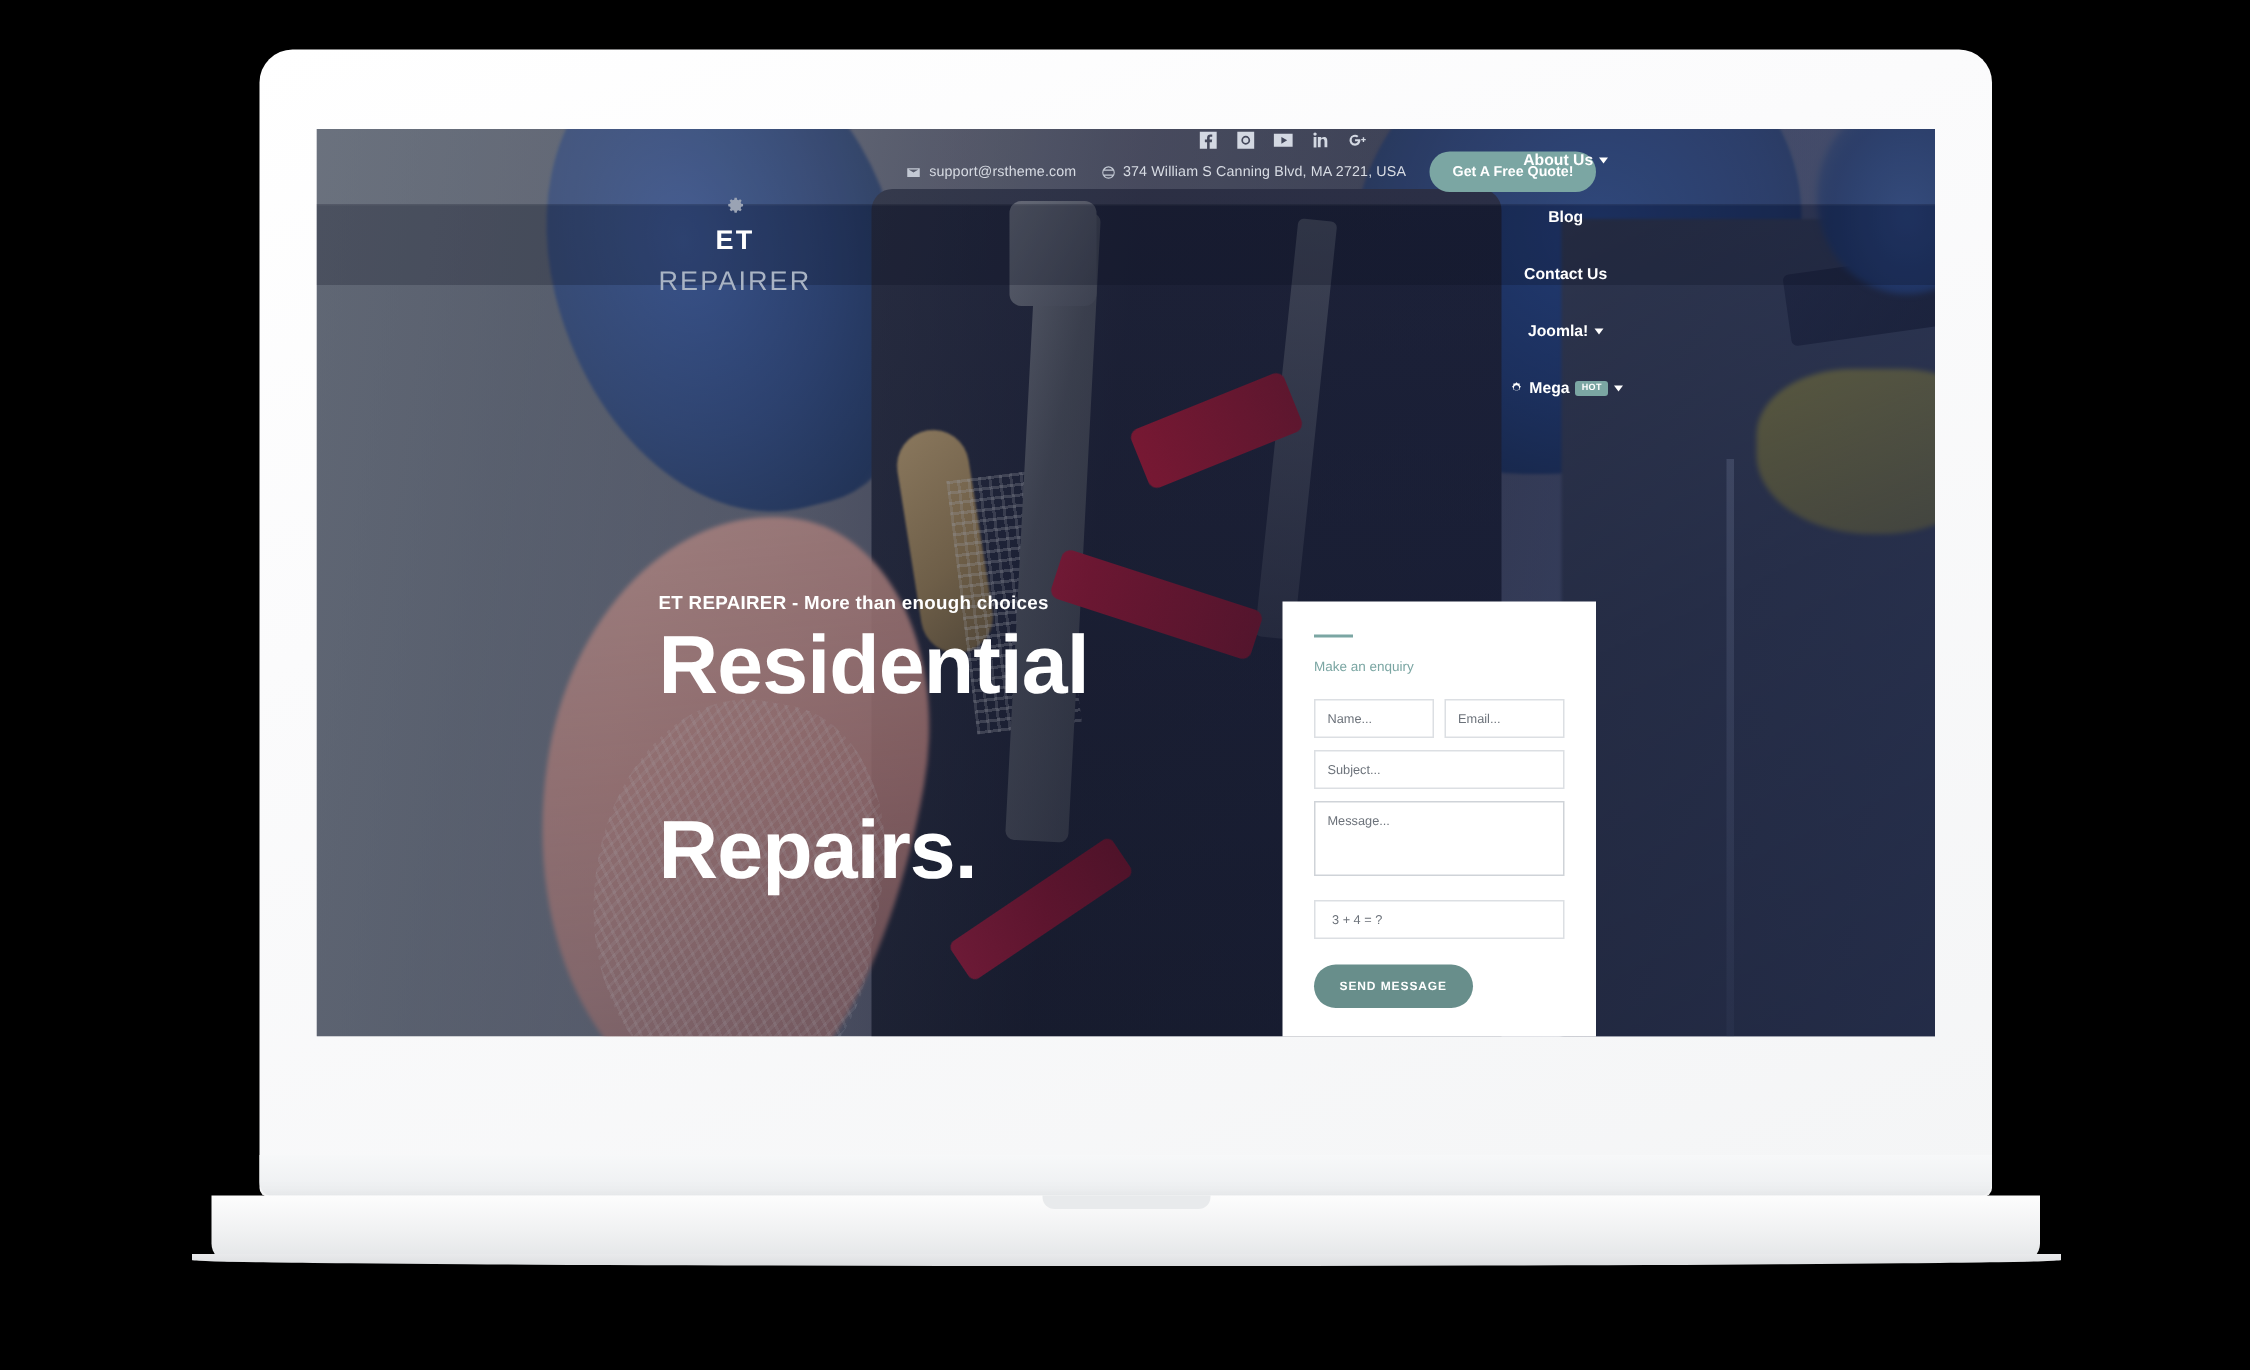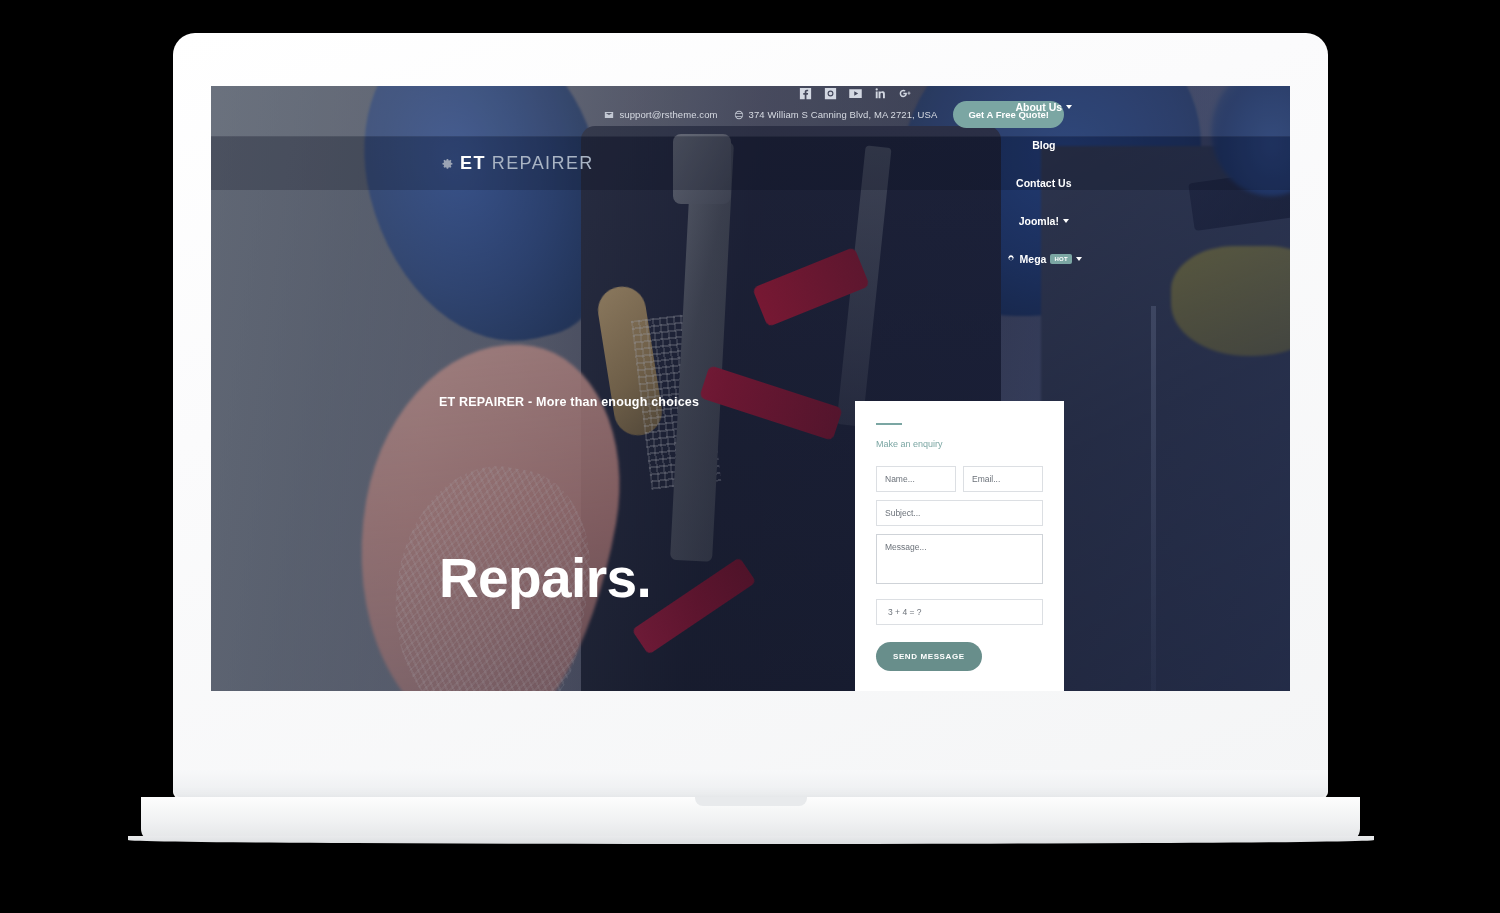--- a/index.html
+++ b/index.html
@@ -261,21 +261,21 @@
   .navbar {
     position: relative; z-index: 4;
     height: 54px;
     background: rgba(10,14,28,0.24);
     display: flex; align-items: center;
     border-top: 1px solid rgba(255,255,255,0.05);
   }
   .logo {
     margin-left: 228px;
     display: flex; align-items: center; gap: 6px;
-    font-size: 18px; font-weight: 700; letter-spacing: 1.4px;
+    font-size: 18px; font-weight: 700; letter-spacing: 1.4px; flex-direction: column;
   }
   .logo svg { width: 15px; height: 15px; fill: #9aa3b4; }
   .logo .l1 { color: #ffffff; }
   .logo .l2 { color: #a9b4c4; font-weight: 400; }
 
   .nav-menu {
     margin-left: auto;
     display: flex; align-items: center; gap: 26px;
     padding-right: 208px;
     flex-direction: column;
@@ -304,21 +304,21 @@
   
   .hero-body { position: relative; z-index: 3; }
 
   .hero-copy {
     position: absolute;
     left: 228px; top: 205px;
     width: 420px;
   }
   .kicker {
     color: #ffffff; font-size: 12.5px; font-weight: 700;
-    letter-spacing: .2px; margin-bottom: 16px;
+    letter-spacing: .2px; margin-bottom: 4px;
   }
   .hero-title {
     color: #ffffff;
     font-size: 55px; font-weight: 700;
     line-height: 1.12; letter-spacing: -0.6px;
     margin-bottom: 22px;
   }
   .hero-text {
     color: #e4e7ec; font-size: 10.5px;
     line-height: 2.1; max-width: 394px;
@@ -479,21 +479,21 @@
               <span class="caret"></span>
             </div>
           </div>
         </div>
 
         <div class="hero-body">
 
           <div class="hero-copy">
             <div class="kicker">ET REPAIRER - More than enough choices</div>
             <h1 class="hero-title">
-              <br>
+              <span>Residential</span><br>
               <br>
               <span>Repairs.</span>
             </h1>
 
           </div>
 
           <div class="enquiry">
             <div class="enq-dash"></div>
             <div class="enq-title">Make an enquiry</div>
 

